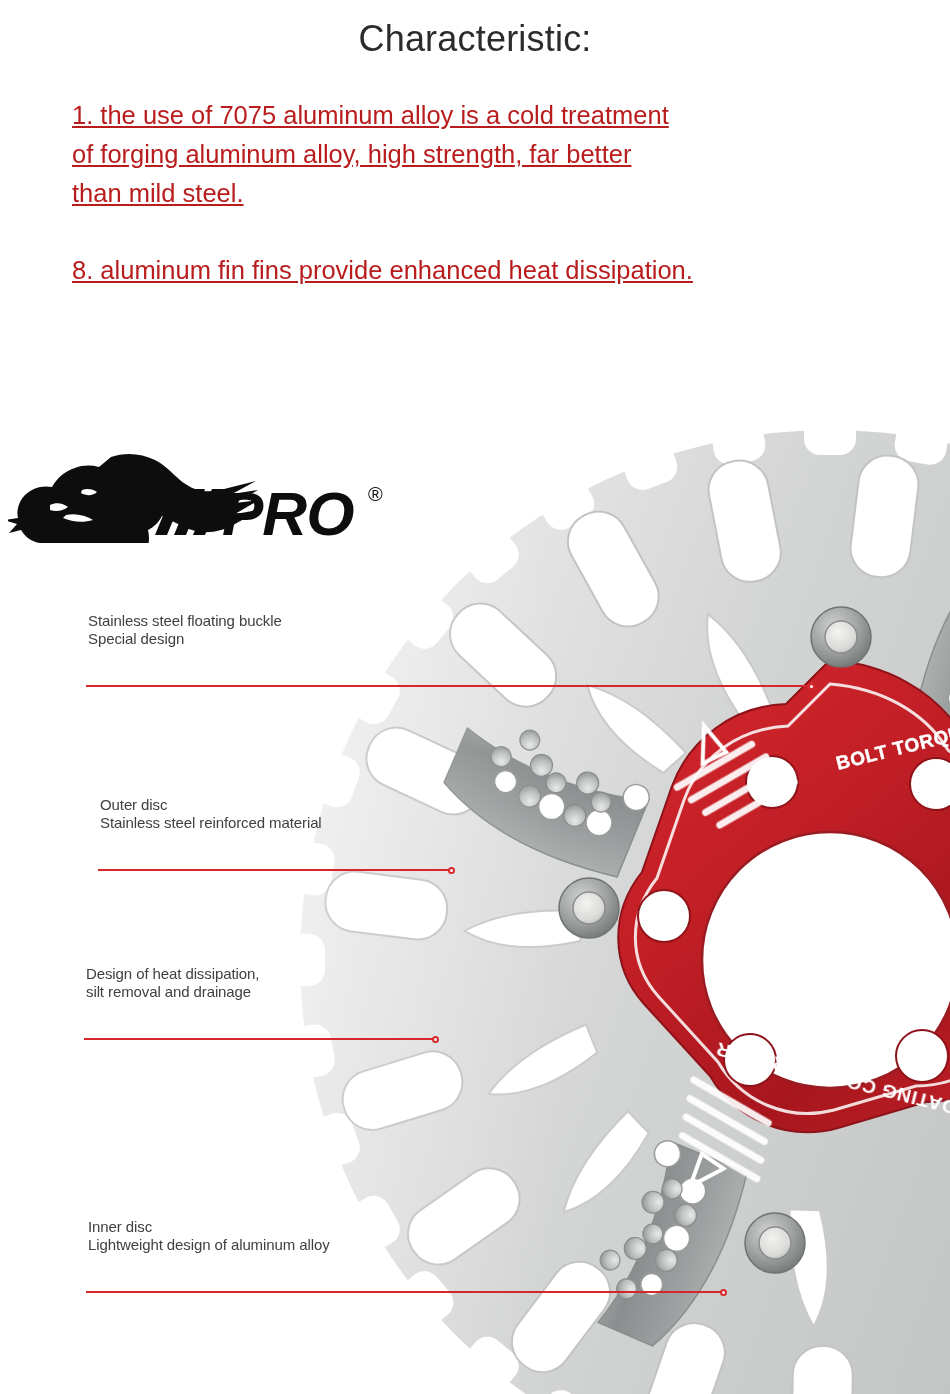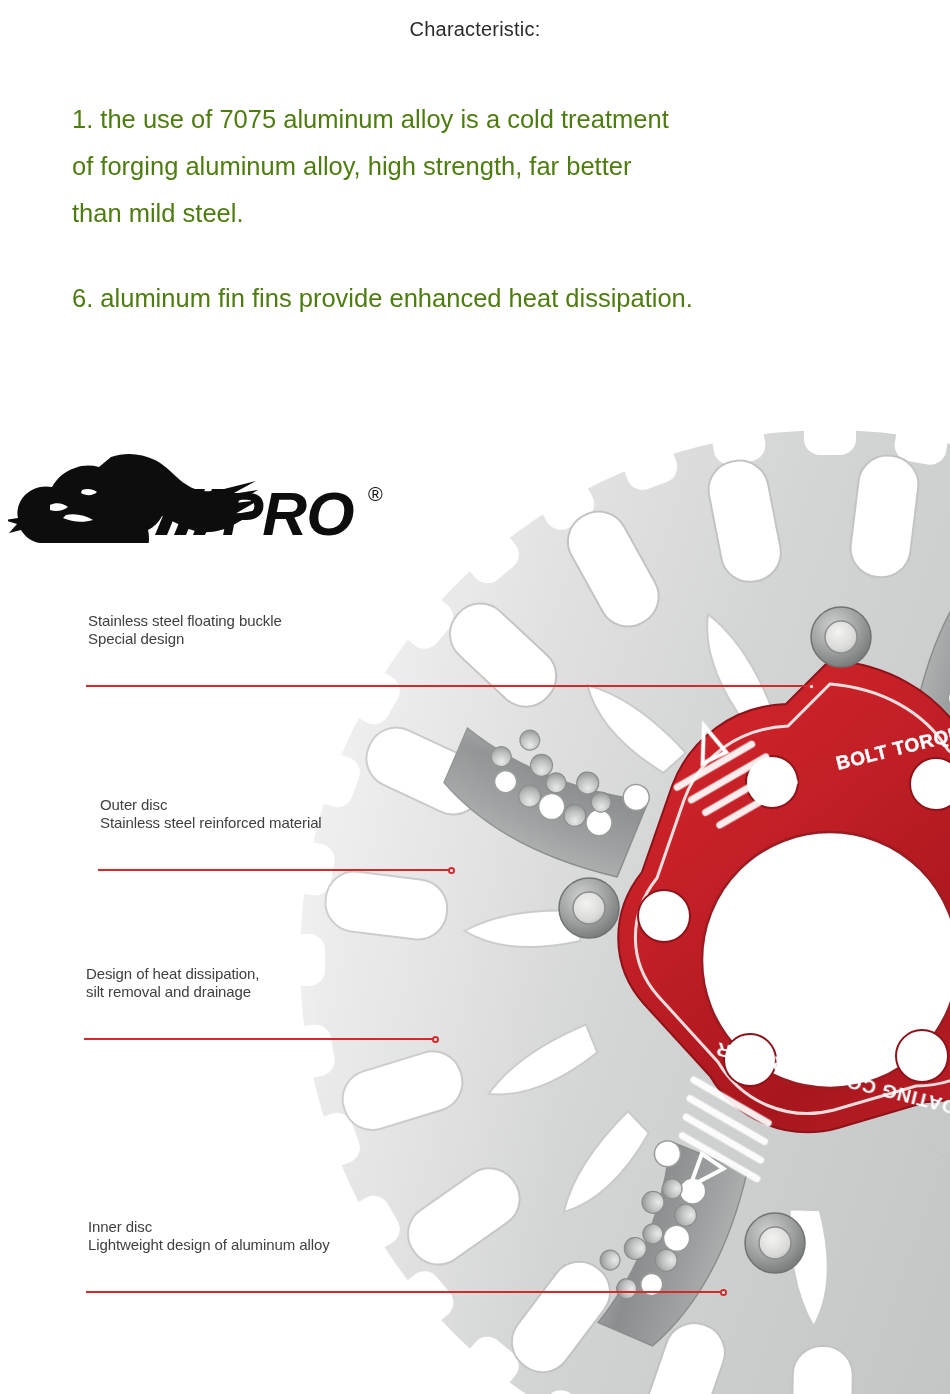--- a/index.html
+++ b/index.html
@@ -14,36 +14,37 @@
     overflow: hidden;
     font-family: "Liberation Sans", sans-serif;
     -webkit-font-smoothing: antialiased;
   }
 
   
   #page-title {
     position: absolute;
     top: 18px; left: 0; width: 950px;
     text-align: center;
-    font-size: 20px;
+    font-size: 36px;
     font-weight: 300;
     color: #2b2b2b;
     letter-spacing: .2px;
   }
   .feature-list {
     position: absolute;
     top: 96px; left: 72px; width: 830px;
   }
   .feature-item {
     font-size: 25.5px;
     font-weight: 300;
-    color: #4d7c0f;
-    line-height: 47px;
+    color: #b91c1c;
+    line-height: 39px;
     margin-bottom: 38px;
     white-space: pre-line;
+    text-decoration: underline;
   }
   .feature-item:last-child { margin-bottom: 0; }
 
   
   #brand-logo {
     position: absolute;
     left: 8px; top: 443px;
     width: 395px; height: 100px;
   }
   #brand-logo svg { display: block; width: 100%; height: 100%; }
@@ -108,21 +109,21 @@
 </style>
 </head>
 <body>
 
 <div id="page-title">Characteristic:</div>
 
 <div class="feature-list">
   <div class="feature-item">1. the use of 7075 aluminum alloy is a cold treatment
 of forging aluminum alloy, high strength, far better
 than mild steel.</div>
-  <div class="feature-item">6. aluminum fin fins provide enhanced heat dissipation.</div>
+  <div class="feature-item">8. aluminum fin fins provide enhanced heat dissipation.</div>
 </div>
 
 <div id="product-photo">
   <svg width="950" height="964" viewBox="0 0 950 964" xmlns="http://www.w3.org/2000/svg">
     <defs>
 
       <linearGradient id="steelGrad" x1="0" y1="0" x2="1" y2="0.35">
         <stop offset="0" stop-color="#f5f5f4"></stop>
         <stop offset="0.22" stop-color="#e3e4e3"></stop>
         <stop offset="0.45" stop-color="#d3d5d4"></stop>

